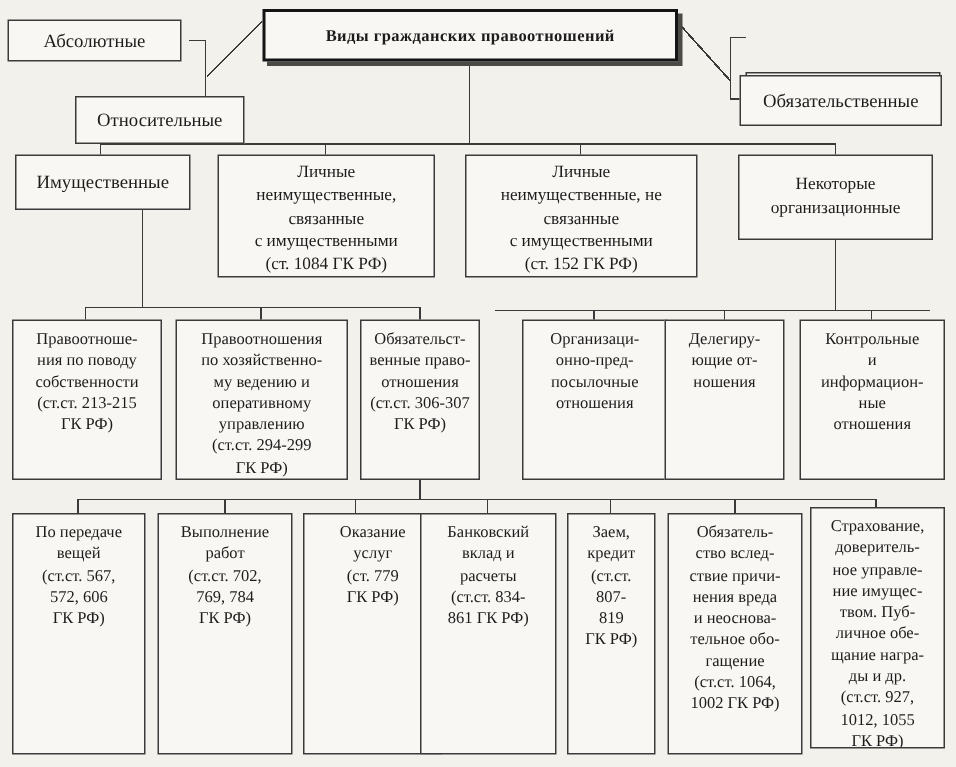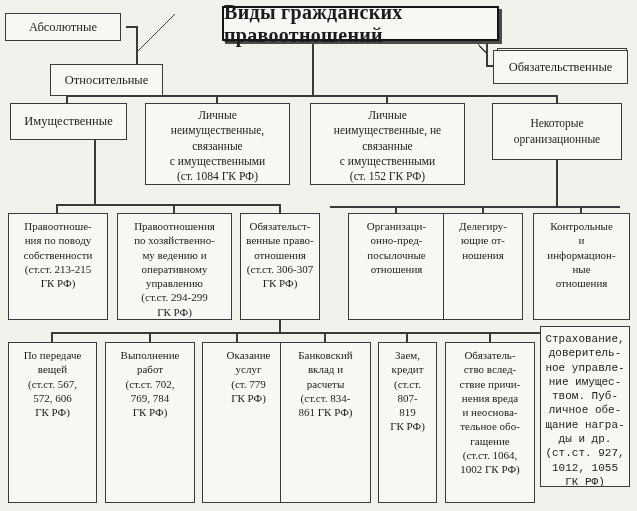--- a/index.html
+++ b/index.html
@@ -40,23 +40,22 @@
   .lvl4{font-size:11px;line-height:14.3px;padding-top:5px;}
   .title-box{
     position:absolute;
     box-sizing:border-box;
     left:175px;top:6px;width:277px;height:35px;
     border:2px solid #141414;
     background:var(--box);
     box-shadow:3px 3px 0 #4a4a46;
     display:flex;align-items:center;justify-content:center;
     font-weight:bold;
-    font-size:20px;
+    font-size:11px;
     letter-spacing:.3px;
-    margin-left:47px;
   }
 </style>
 </head>
 <body>
 
 <div class="canvas">
 
   <svg class="wires" viewBox="0 0 637 511" shape-rendering="crispEdges">
     <path fill="none" stroke="#3a3a3a" stroke-width="1.2" d="
       M126 27 H137 V68 H129
@@ -163,21 +162,21 @@
 ГК РФ)</div>
   <div class="box lvl4" style="left:445px;top:342px;width:90px;height:161px;">Обязатель-
 ство вслед-
 ствие причи-
 нения вреда
 и неоснова-
 тельное обо-
 гащение
 (ст.ст. 1064,
 1002 ГК РФ)</div>
-  <div class="box lvl4" style="left:540px;top:326px;width:90px;height:161px;font-family:Liberation Mono, monospace;">Страхование,
+  <div class="box lvl4" style="left:540px;top:338px;width:90px;height:161px;">Страхование,
 доверитель-
 ное управле-
 ние имущес-
 твом. Пуб-
 личное обе-
 щание награ-
 ды и др.
 (ст.ст. 927,
 1012, 1055
 ГК РФ)</div>

